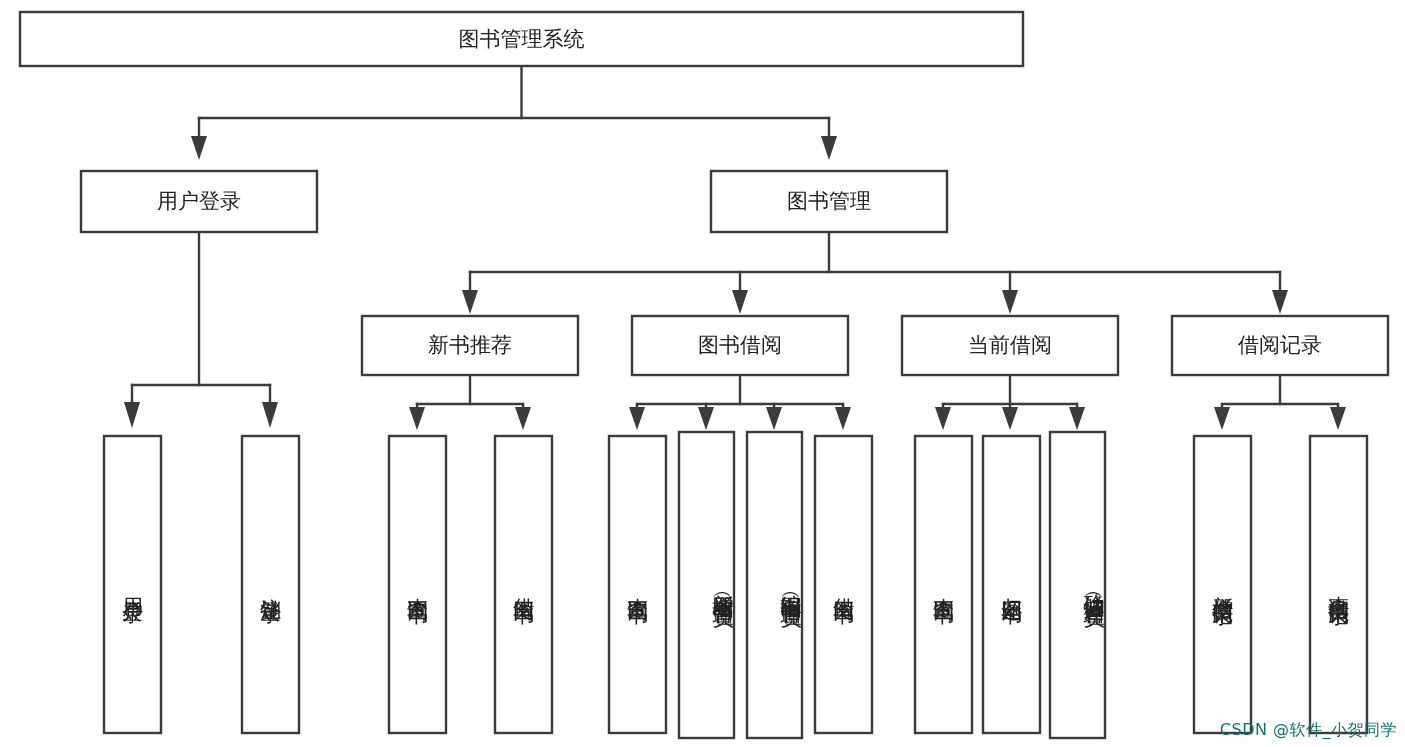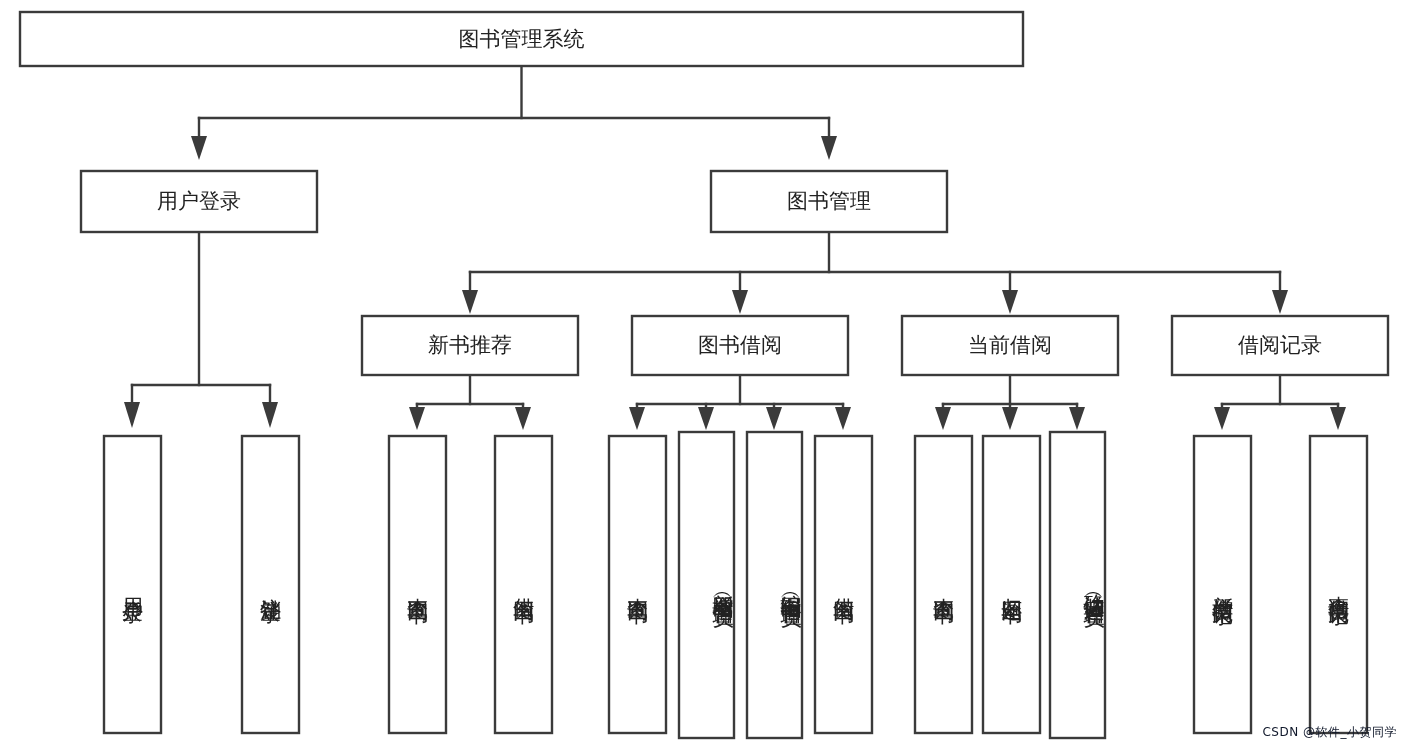--- a/index.html
+++ b/index.html
@@ -59,22 +59,22 @@
     letter-spacing: 2px;
     text-align: center;
     white-space: nowrap;
     pointer-events: none;
   }
   .watermark {
     position: absolute;
     right: 8px;
     bottom: 6px;
     font-family: "DejaVu Sans", "Liberation Sans", sans-serif;
-    font-size: 12px;
-    color: #0f172a;
+    font-size: 16px;
+    color: #0f766e;
     white-space: nowrap;
     letter-spacing: 0.5px;
   }
 </style>
 </head>
 <body>
 
 <div id="diagram-root">
 
   <svg class="flow" viewBox="0 0 1405 747">

